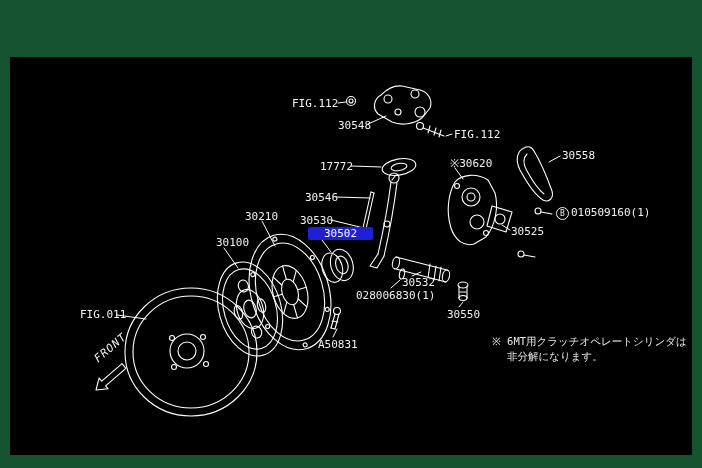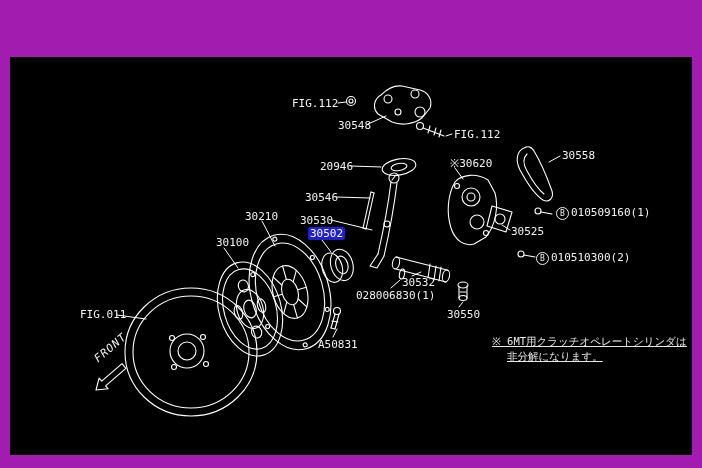--- a/index.html
+++ b/index.html
@@ -1,38 +1,38 @@
 <!DOCTYPE html>
 <html><head>
 <meta charset="utf-8">
 <style>
   html,body{margin:0;padding:0;background:#ffffff;}
   #stage{
-    position:relative;width:702px;height:468px;background:#a21caf;overflow:hidden;
+    position:relative;width:702px;height:468px;background:#14532d;overflow:hidden;
     font-family:"DejaVu Sans Mono", monospace;
   }
   #canvas{
     position:absolute;left:10px;top:57px;width:682px;height:398px;background:#000000;
   }
   #drawing{position:absolute;left:0;top:0;z-index:2;}
   .lbl{
     position:absolute;z-index:3;color:#f2f2f2;font-size:11px;line-height:13px;
     white-space:nowrap;letter-spacing:0px;cursor:default;
   }
-  .lbl.hl{background:#1f1fd6;color:#ffffff;padding:0 2px;border-radius:2px;}
+  .lbl.hl{background:#1f1fd6;color:#ffffff;padding:0 16px;border-radius:2px;}
   .circle-b{
     display:inline-block;width:11px;height:11px;border:1px solid #f2f2f2;border-radius:50%;
     font-size:8px;line-height:11px;text-align:center;margin-right:2px;vertical-align:0px;
   }
   .front{
     position:absolute;z-index:3;color:#f2f2f2;font-size:11px;font-style:italic;
     transform:rotate(-40deg);transform-origin:left bottom;letter-spacing:1px;
   }
   .note-line{
-    position:absolute;z-index:3;color:#e8e8e8;font-size:10.5px;line-height:13px;white-space:nowrap;text-decoration:underline;
+    position:absolute;z-index:3;color:#e8e8e8;font-size:10.5px;line-height:13px;white-space:nowrap;
   }
 </style>
 </head>
 <body>
 
 <div id="stage">
   <div id="canvas"></div>
 
   <svg id="drawing" width="702" height="468" viewBox="0 0 702 468">
     <g stroke="#ffffff" fill="none" stroke-width="1.1" stroke-linecap="round" stroke-linejoin="round">
@@ -199,36 +199,33 @@
 
       <g>
         <path d="M122,363.7 L101.7,381.2 L99.1,378.2 L96,390 L108.2,388.8 L105.6,385.8 L125.9,368.3 Z"></path>
       </g>
     </g>
   </svg>
 
   <div class="lbl" style="left:292px;top:97px">FIG.112</div>
   <div class="lbl" style="left:338px;top:119px">30548</div>
   <div class="lbl" style="left:454px;top:128px">FIG.112</div>
-  <div class="lbl" style="left:320px;top:160px">20946</div>
+  <div class="lbl" style="left:320px;top:160px">17772</div>
   <div class="lbl" style="left:450px;top:157px">※30620</div>
   <div class="lbl" style="left:562px;top:149px">30558</div>
   <div class="lbl" style="left:305px;top:191px">30546</div>
   <div class="lbl" style="left:300px;top:214px">30530</div>
   <div class="lbl hl" style="left:308px;top:227px">30502</div>
   <div class="lbl" style="left:245px;top:210px">30210</div>
   <div class="lbl" style="left:216px;top:236px">30100</div>
   <div class="lbl" style="left:511px;top:225px">30525</div>
 
   <div class="lbl" style="left:556px;top:206px">
     <span class="circle-b">B</span><span>010509160(1)</span>
   </div>
-  <div class="lbl" style="left:536px;top:251px">
-    <span class="circle-b">B</span><span>010510300(2)</span>
-  </div>
 
   <div class="lbl" style="left:402px;top:276px">30532</div>
   <div class="lbl" style="left:356px;top:289px">028006830(1)</div>
   <div class="lbl" style="left:447px;top:308px">30550</div>
   <div class="lbl" style="left:318px;top:338px">A50831</div>
   <div class="lbl" style="left:80px;top:308px">FIG.011</div>
 
   <div class="front" style="left:100px;top:352px">FRONT</div>
 
   <div class="note-line" style="left:492px;top:335px">※ 6MT用クラッチオペレートシリンダは</div>

